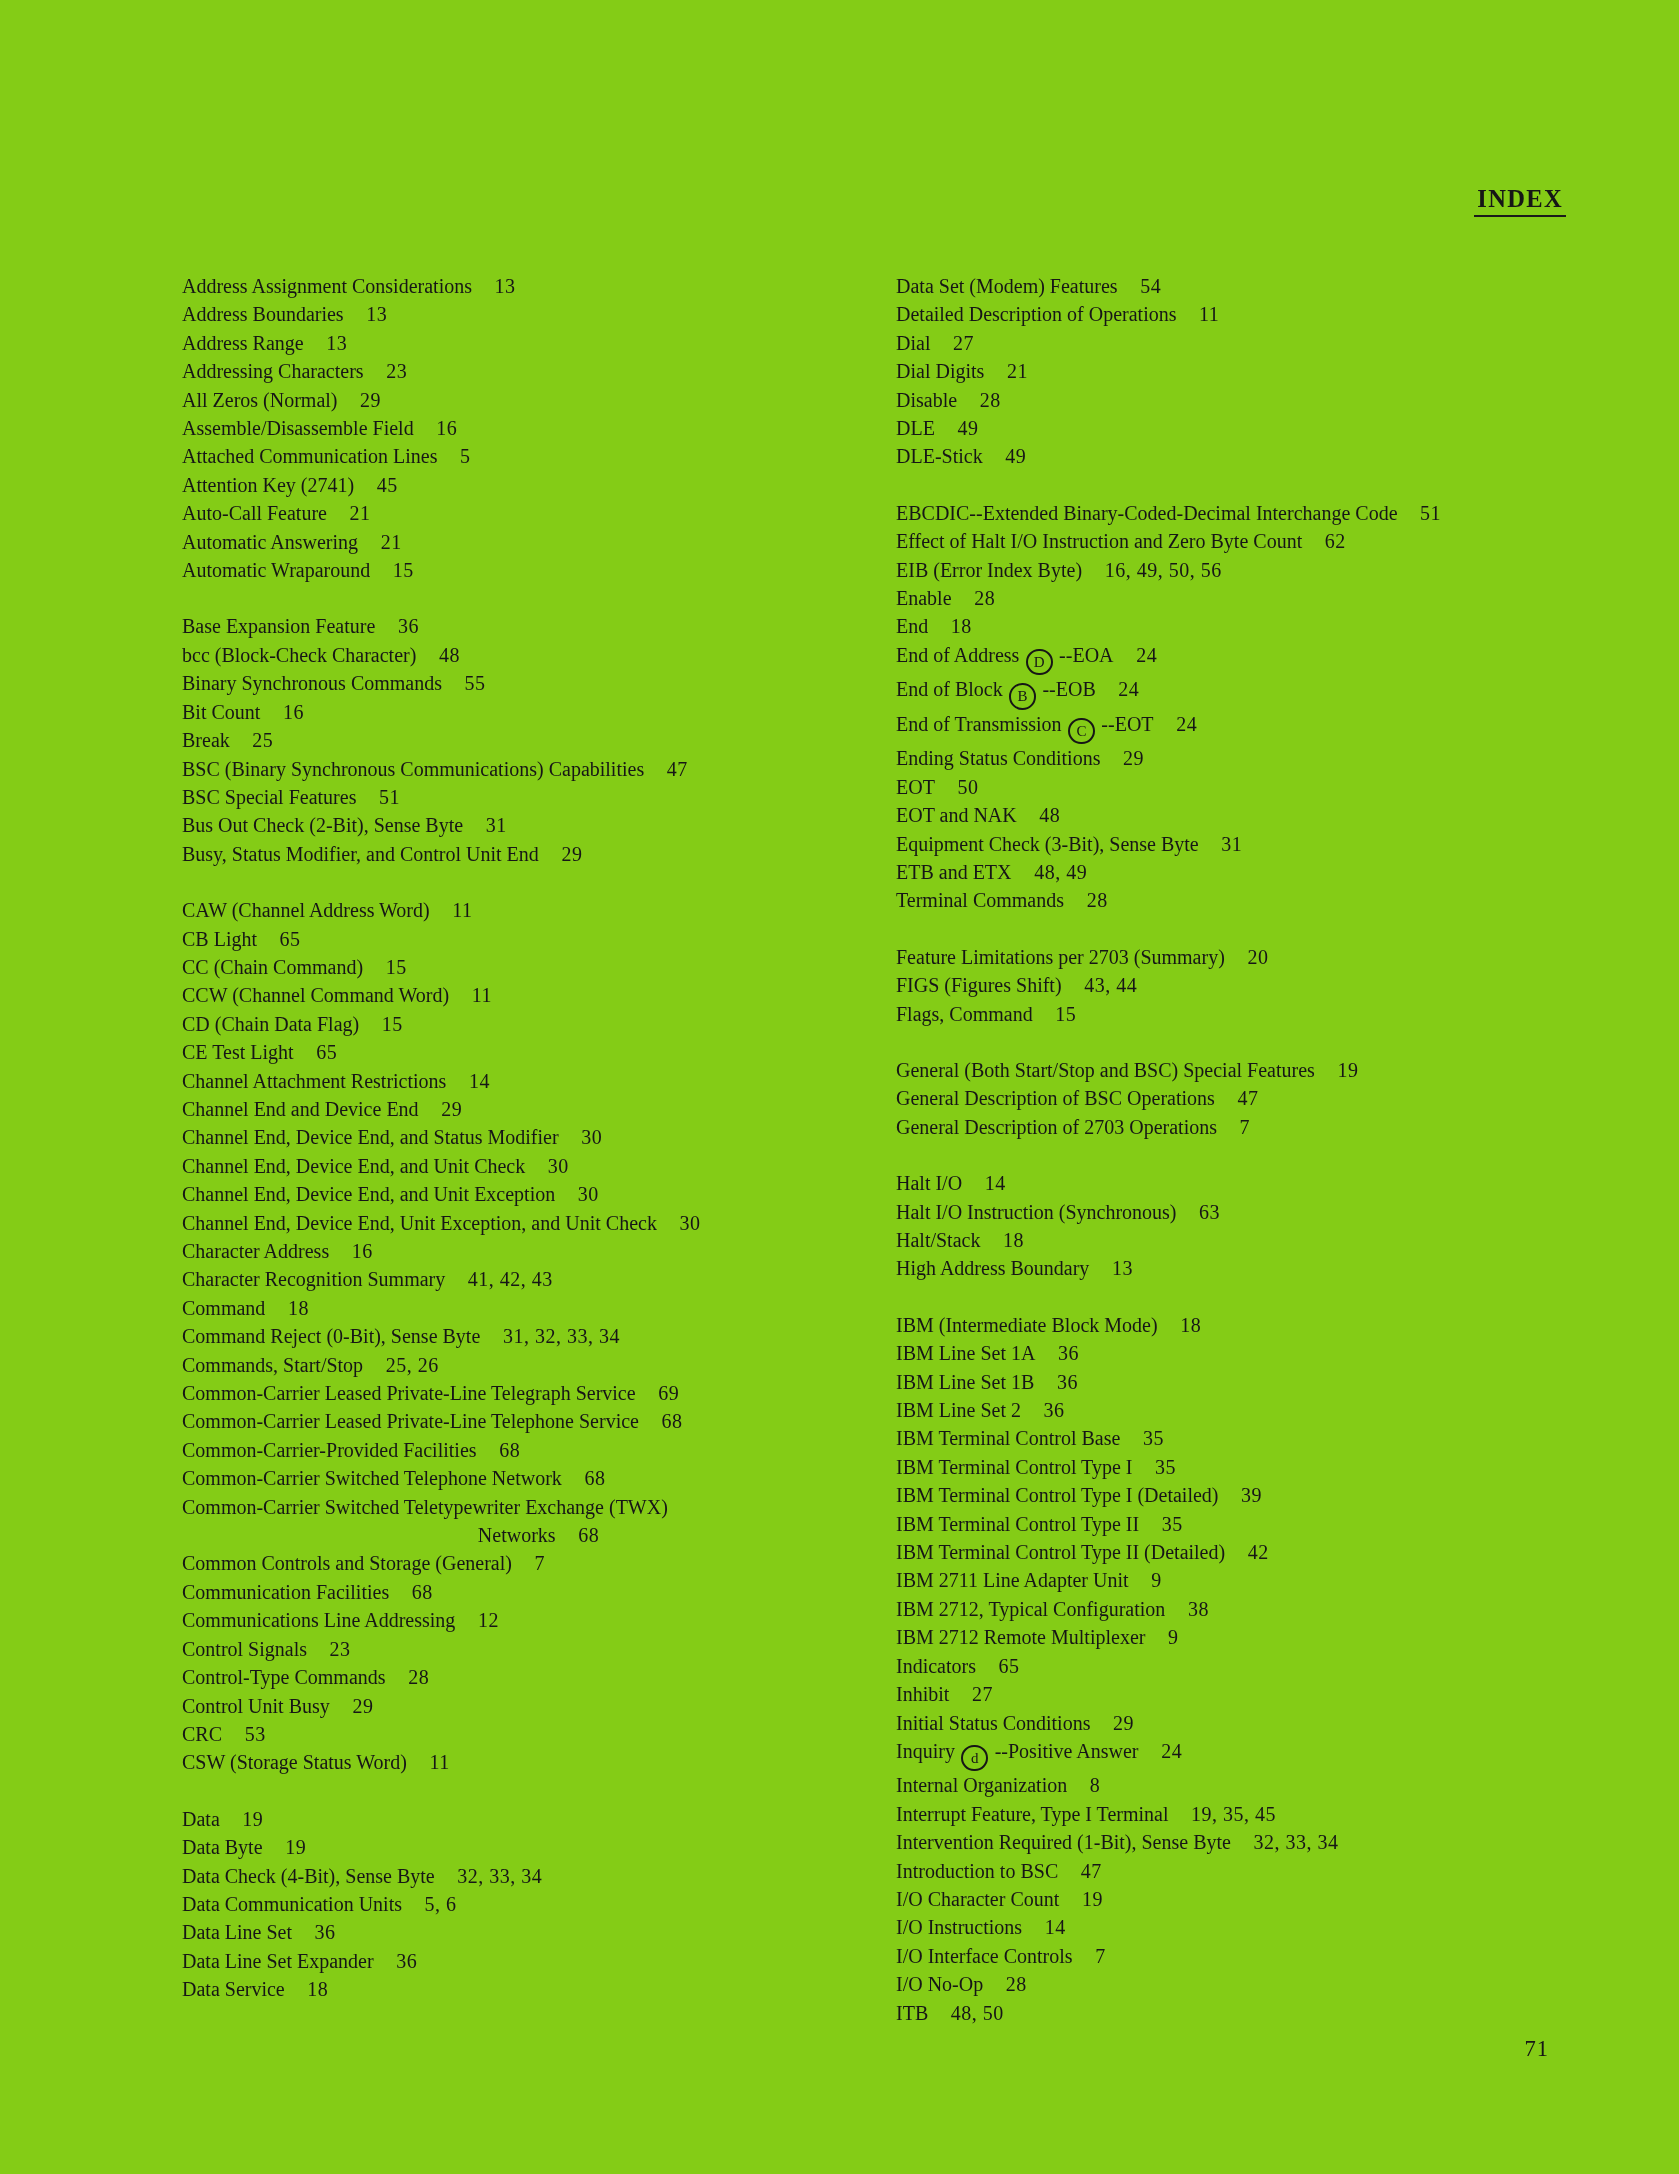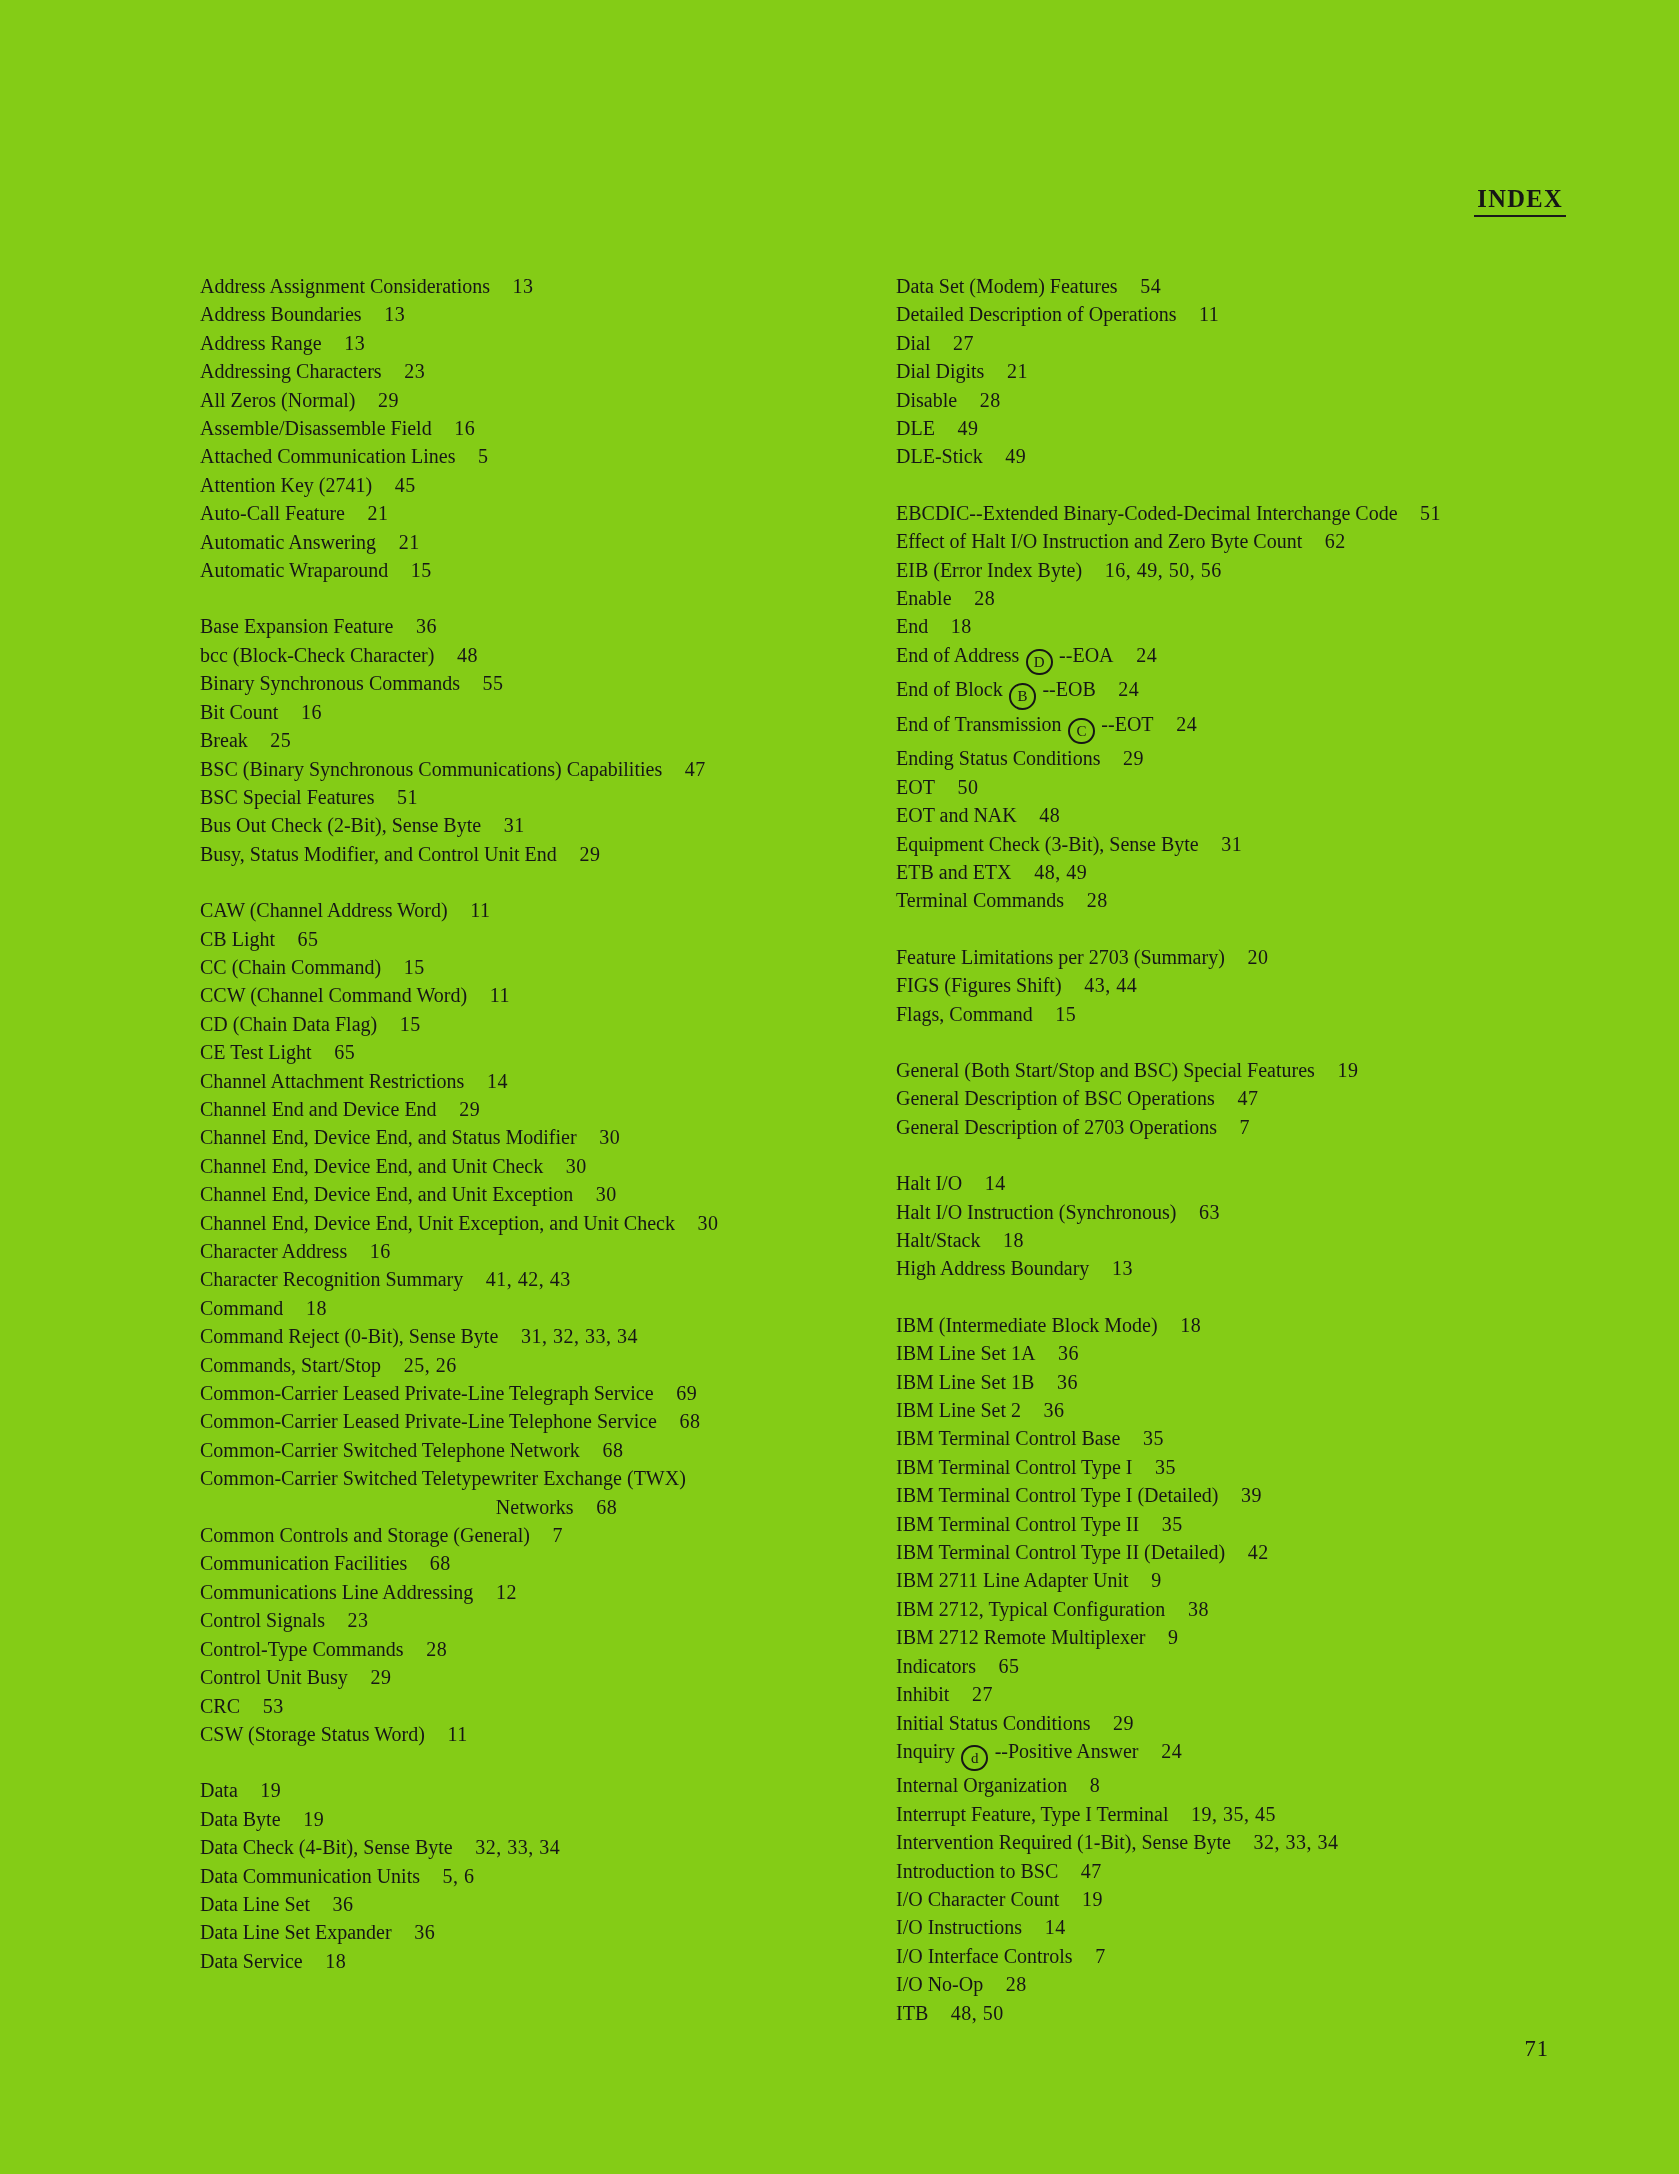--- a/index.html
+++ b/index.html
@@ -25,21 +25,21 @@
     letter-spacing: 1.4px;
     border-bottom: 2.8px solid #1a1a1a;
     padding: 0 2.8px 1.9px 2.8px;
   }
   .col {
     position: absolute;
     top: 272px;
     font-size: 20px;
     line-height: 28.4px;
   }
-  #col-left  { left: 182px; width: 697px; margin-left: 18px; }
+  #col-left  { left: 182px; width: 697px; }
   #col-right { left: 896px; width: 772px; }
   .group { margin-bottom: 28px; }
   .group:last-child { margin-bottom: 0; }
   .entry { white-space: nowrap; }
   .entry.indent { padding-left: 16px; text-align: center; }
   .pages { margin-left: 22.6px; letter-spacing: 0.5px; }
   .suffix { margin-left: 1.9px; }
   .circle {
     display: inline-flex;
     align-items: center;
@@ -104,20 +104,21 @@
         <div class="entry"><span class="term">Channel End,  Device End,  and Unit Check</span><span class="pages">30</span></div>
         <div class="entry"><span class="term">Channel End,  Device End,  and Unit Exception</span><span class="pages">30</span></div>
         <div class="entry"><span class="term">Channel End,  Device End,  Unit Exception,  and Unit Check</span><span class="pages">30</span></div>
         <div class="entry"><span class="term">Character Address</span><span class="pages">16</span></div>
         <div class="entry"><span class="term">Character Recognition Summary</span><span class="pages">41,  42,  43</span></div>
         <div class="entry"><span class="term">Command</span><span class="pages">18</span></div>
         <div class="entry"><span class="term">Command Reject (0-Bit),  Sense Byte</span><span class="pages">31,  32,  33,  34</span></div>
         <div class="entry"><span class="term">Commands,  Start/Stop</span><span class="pages">25,  26</span></div>
         <div class="entry"><span class="term">Common-Carrier Leased Private-Line Telegraph Service</span><span class="pages">69</span></div>
         <div class="entry"><span class="term">Common-Carrier Leased Private-Line Telephone Service</span><span class="pages">68</span></div>
+        <div class="entry"><span class="term">Common-Carrier-Provided Facilities</span><span class="pages">68</span></div>
         <div class="entry"><span class="term">Common-Carrier Switched Telephone Network</span><span class="pages">68</span></div>
         <div class="entry"><span class="term">Common-Carrier Switched Teletypewriter Exchange (TWX)</span></div>
         <div class="entry indent"><span class="term">Networks</span><span class="pages">68</span></div>
         <div class="entry"><span class="term">Common Controls and Storage (General)</span><span class="pages">7</span></div>
         <div class="entry"><span class="term">Communication Facilities</span><span class="pages">68</span></div>
         <div class="entry"><span class="term">Communications Line Addressing</span><span class="pages">12</span></div>
         <div class="entry"><span class="term">Control Signals</span><span class="pages">23</span></div>
         <div class="entry"><span class="term">Control-Type Commands</span><span class="pages">28</span></div>
         <div class="entry"><span class="term">Control Unit Busy</span><span class="pages">29</span></div>
         <div class="entry"><span class="term">CRC</span><span class="pages">53</span></div>

